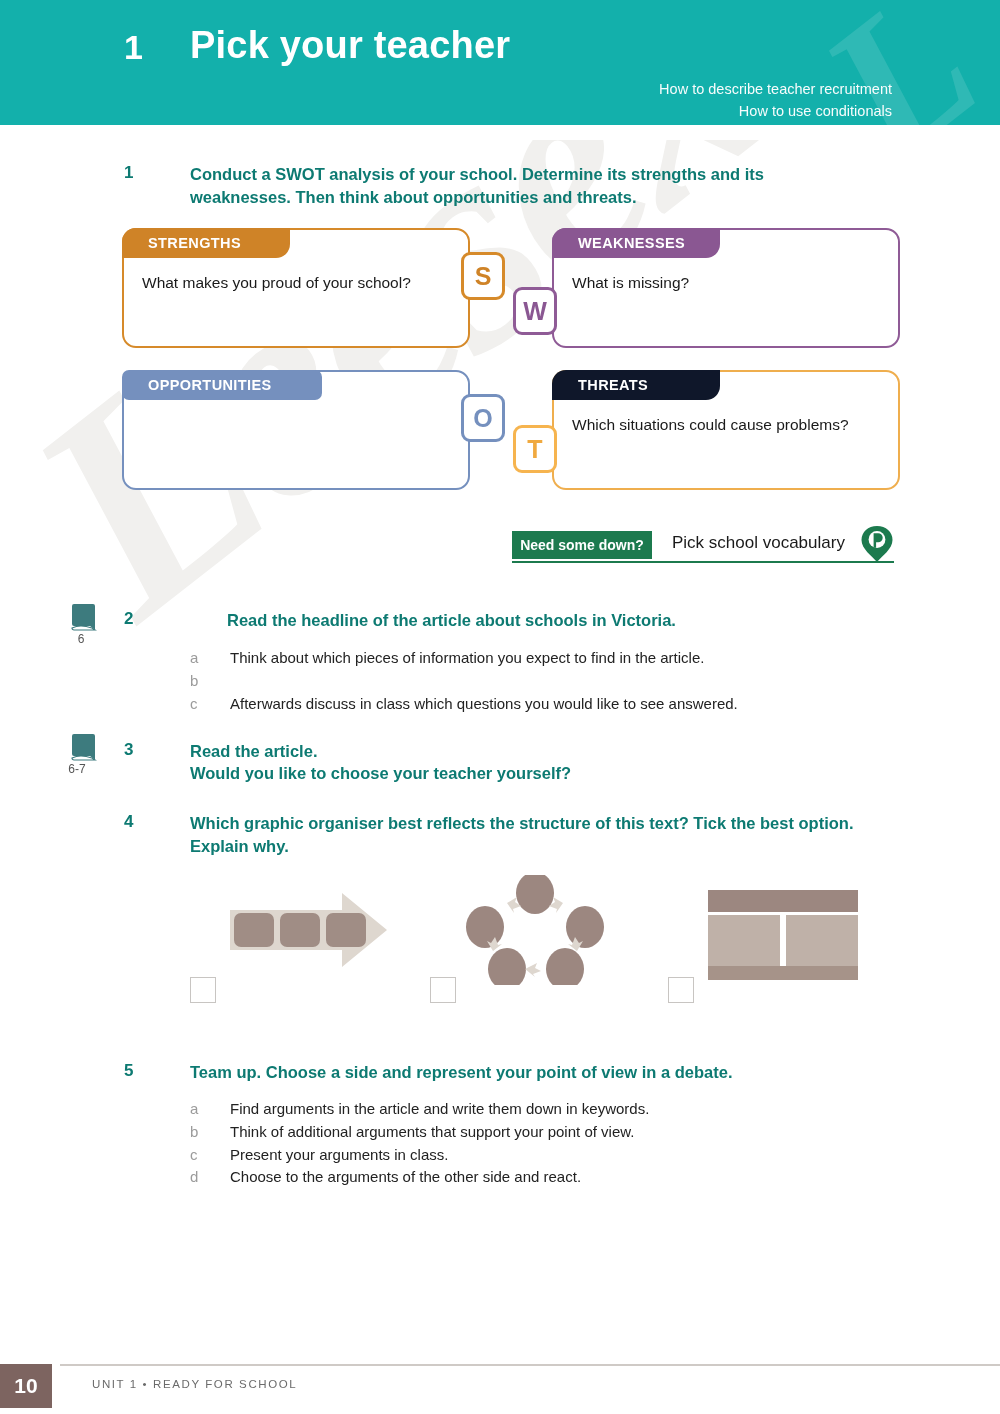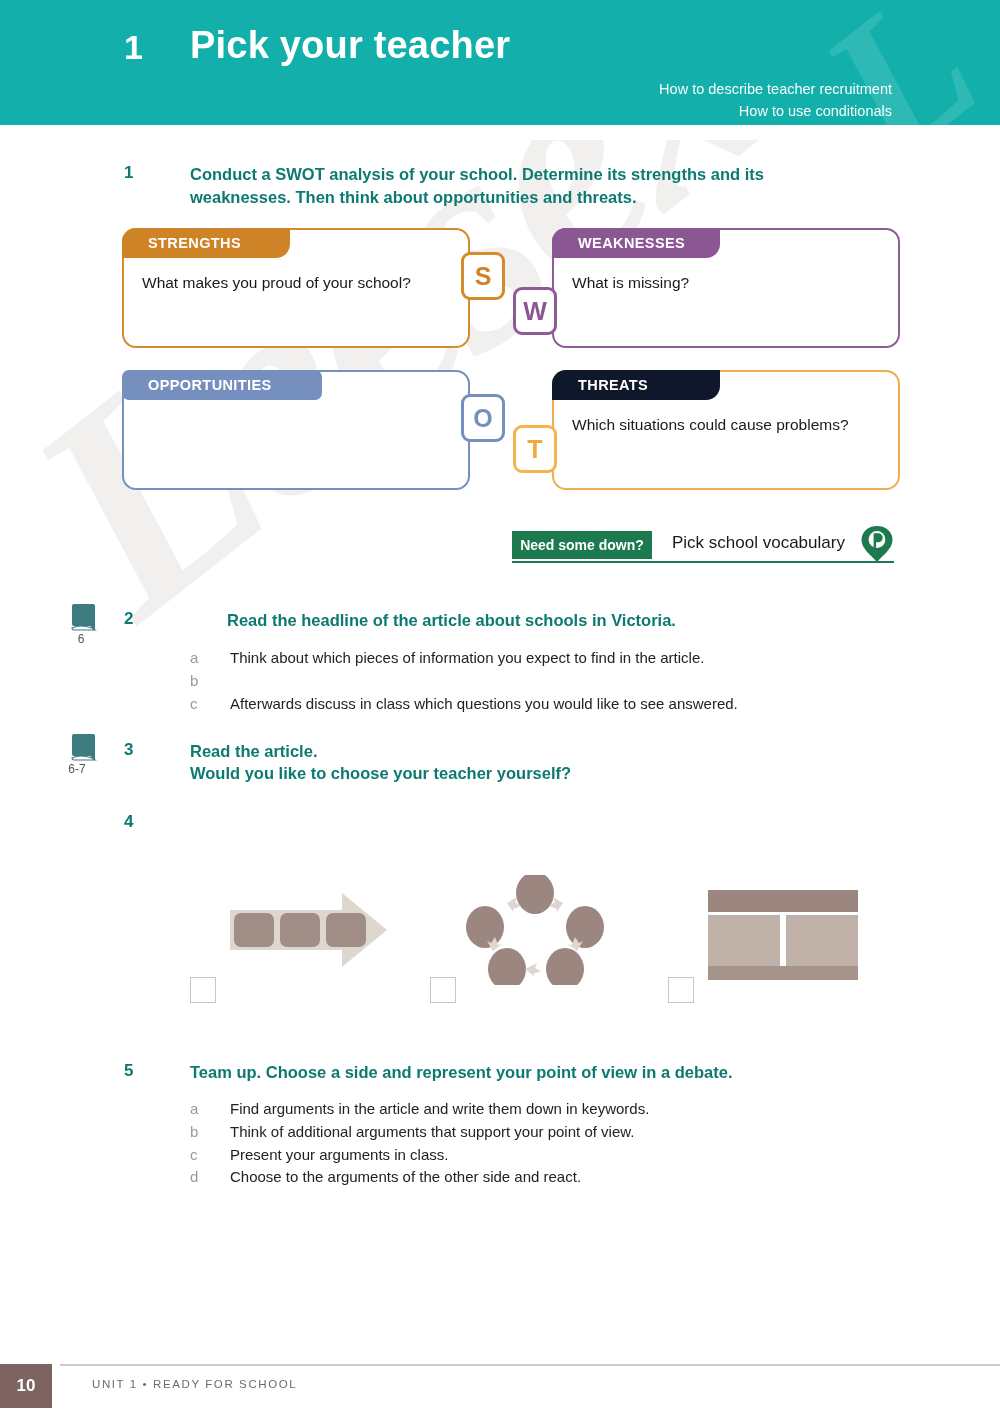--- a/index.html
+++ b/index.html
@@ -138,21 +138,21 @@
     position:absolute;width:26px;height:26px;
     border:1.6px solid #c8c5c2;background:#fff;box-sizing:border-box;
   }
 
   
   .footer-rule{position:absolute;left:60px;top:1364px;width:940px;height:1.5px;background:#cfcac6;}
   .pg-box{
     position:absolute;left:0;top:1364px;width:52px;height:44px;
     background:#7d6460;color:#fff;
     display:flex;align-items:center;justify-content:center;
-    font-size:17px;font-weight:700;
+    font-size:21px;font-weight:700;
   }
   .footer-txt{
     position:absolute;left:92px;top:1378px;
     font-size:11.5px;color:#6b6b6b;letter-spacing:1.6px;
   }
 </style>
 </head>
 <body>
 
 <div class="page">
@@ -237,20 +237,21 @@
     <path d="M4 2 h19 a2 2 0 0 1 2 2 v24 l-5 -4 h-16 a2 2 0 0 1 -2 -2 v-18 a2 2 0 0 1 2 -2 z" fill="#3d7b7e"></path>
     <path d="M2 26 q8 -4 20 0 l3 2 h-21 a2 2 0 0 1 -2 -2 z" fill="#ffffff" stroke="#3d7b7e" stroke-width="1.2"></path>
   </svg>
   <div class="book-pg" style="left:54px;top:762px;">6-7</div>
 
   <div class="ex-num" style="left:124px;top:740px;">3</div>
   <div class="ex-title" style="left:190px;top:740px;width:680px;">Read the article.</div>
   <div class="ex-title italic" style="left:190px;top:762px;width:680px;">Would you like to choose your teacher yourself?</div>
 
   <div class="ex-num" style="left:124px;top:812px;">4</div>
+  <div class="ex-title" style="left:190px;top:812px;width:672px;">Which graphic organiser best reflects the structure of this text? Tick the best option. Explain why.</div>
 
   <svg class="org" style="left:222px;top:885px;width:170px;height:90px;" viewBox="0 0 170 90">
     <path d="M8 25 H120 V8 L165 45 L120 82 V65 H8 Z" fill="#ded7cf"></path>
     <rect x="12" y="28" width="40" height="34" rx="7" fill="#a08d85"></rect>
     <rect x="58" y="28" width="40" height="34" rx="7" fill="#a08d85"></rect>
     <rect x="104" y="28" width="40" height="34" rx="7" fill="#a08d85"></rect>
   </svg>
   <div class="checkbox" style="left:190px;top:977px;"></div>
 
   <svg class="org" style="left:465px;top:875px;width:140px;height:110px;" viewBox="0 0 140 110">

